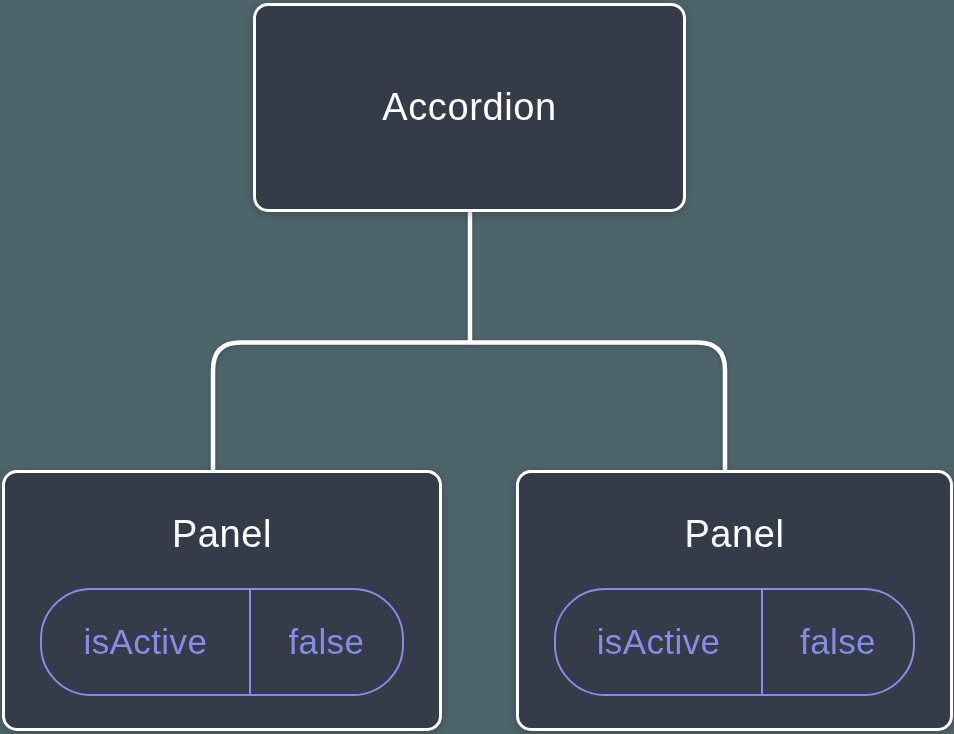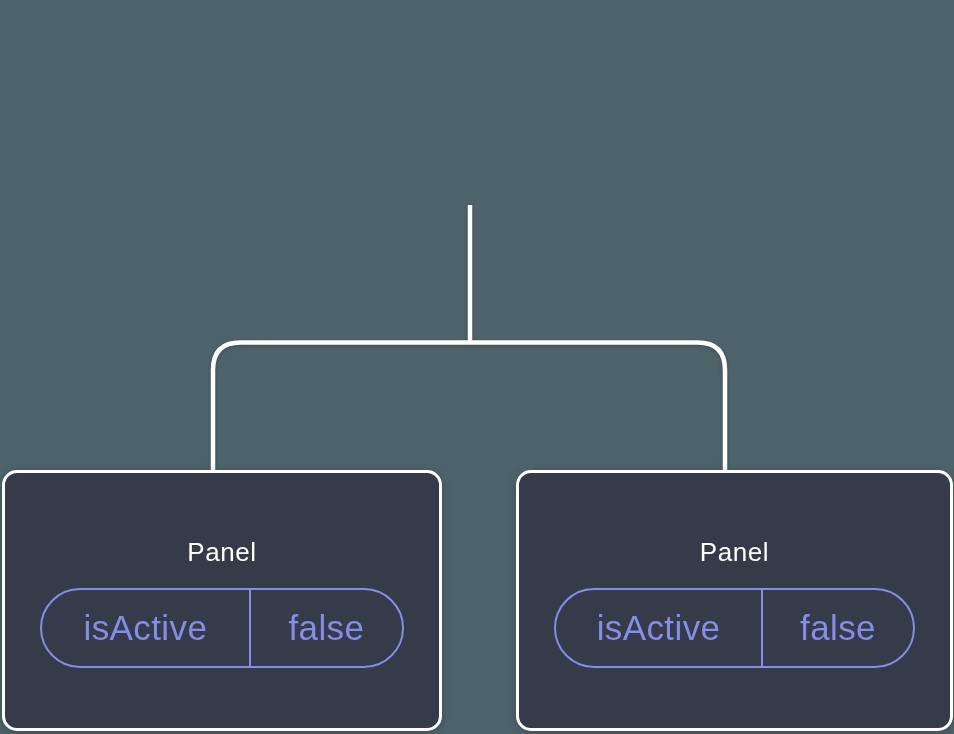--- a/index.html
+++ b/index.html
@@ -56,32 +56,32 @@
     letter-spacing: 0.6px;
     color: var(--node-text);
   }
   .node-panel {
     top: 470px;
     height: 261px;
   }
   .panel-left  { left: 2px;   width: 440px; }
   .panel-right { left: 516px; width: 437px; }
   .panel-title {
-    margin-top: 64px;
+    margin-top: 40px;
     text-align: center;
-    font-size: 26px;
+    font-size: 38px;
     font-weight: 500;
     letter-spacing: 0.6px;
     color: var(--node-text);
   }
   .state-pill {
     position: absolute;
     left: 35px; right: 35px;
     top: 115px;
-    height: 80px;
+    height: 108px;
     border: 2.5px solid var(--state-accent);
     border-radius: 51px;
     display: flex;
     align-items: stretch;
     overflow: hidden;
   }
   .state-cell {
     display: flex;
     align-items: center;
     justify-content: center;
@@ -98,20 +98,23 @@
 </head>
 <body>
 
 <div class="canvas">
 
   <svg class="connectors" viewBox="0 0 954 734" xmlns="http://www.w3.org/2000/svg" aria-hidden="true">
     <path d="M470 205 L470 344"></path>
     <path d="M213 472 L213 370 Q213 342.5 240.5 342.5 L697.5 342.5 Q725 342.5 725 370 L725 472"></path>
   </svg>
 
+  <div class="node node-root">
+    <span class="node-label">Accordion</span>
+  </div>
 
   <div class="node node-panel panel-left">
     <div class="panel-title">Panel</div>
     <div class="state-pill">
       <span class="state-cell state-name">isActive</span>
       <span class="state-cell state-value">false</span>
     </div>
   </div>
 
   <div class="node node-panel panel-right">

